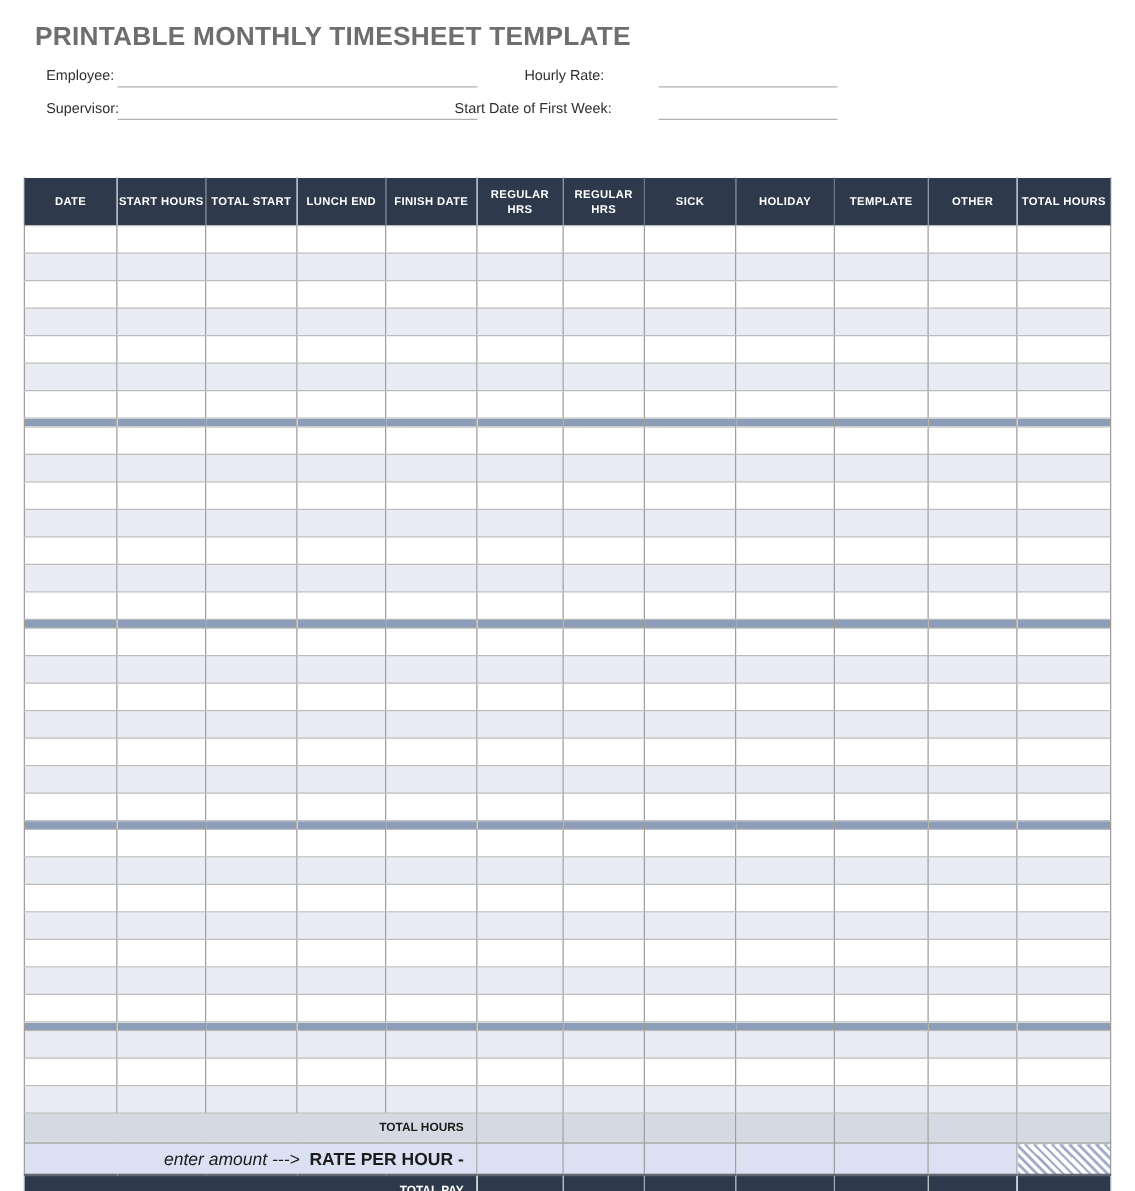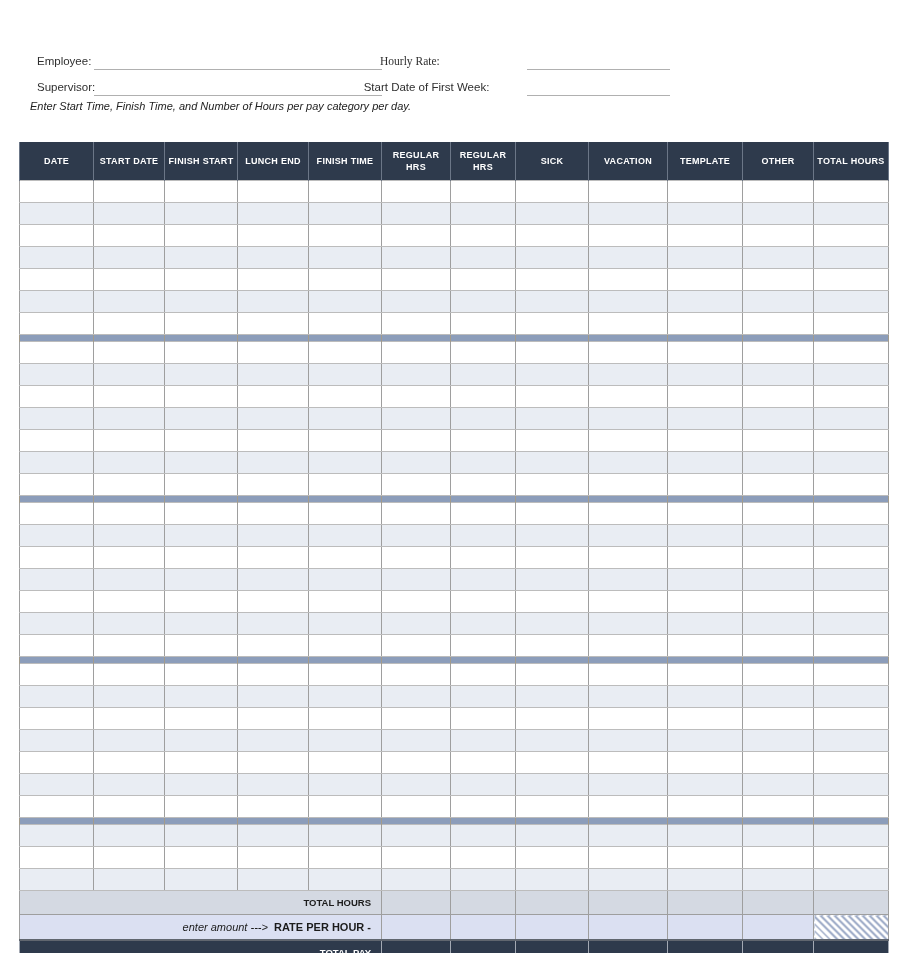--- a/index.html
+++ b/index.html
@@ -19,21 +19,21 @@
 
   
   .flabel {
     position: absolute; font-size: 11.5px; color: #2f2f2f; white-space: nowrap;
   }
   .fline {
     position: absolute; height: 15px; border-bottom: 1px solid #b0b0b0;
   }
   .lbl-employee   { left: 37px;  top: 55px; text-align: right; }
   .line-employee  { left: 94px;  top: 54px; width: 288px; }
-  .lbl-hourly     { left: 380px; top: 55px; width: 143px; text-align: left; font-family: Liberation Serif, serif; }
+  .lbl-hourly     { left: 380px; top: 55px; width: 143px; text-align: center; }
   .line-hourly    { left: 527px; top: 54px; width: 143px; }
   .lbl-supervisor { left: 37px;  top: 81px; text-align: right; }
   .line-supervisor{ left: 94px;  top: 80px; width: 288px; }
   .lbl-startdate  { left: 330px; top: 81px; width: 193px; text-align: center; }
   .line-startdate { left: 527px; top: 80px; width: 143px; }
 
   .instruction {
     position: absolute; left: 30px; top: 100px;
     font-size: 11px; font-style: italic; color: #222222; white-space: nowrap;
   }
@@ -81,21 +81,21 @@
     height: 23px; background: var(--total-hours-row, #d4d9e2);
     border: 1px solid #9e9e9e;
     font-size: 9.5px; vertical-align: middle;
   }
   td.total-hours-label {
     text-align: right; font-weight: bold; color: #1c1c1c; padding-right: 10px !important;
   }
   tr.rate-row td {
     height: 24px; background: var(--rate-row, #dbe0f2);
     border: 1px solid #9e9e9e;
-    font-size: 11px; vertical-align: middle;
+    font-size: 14px; vertical-align: middle;
   }
   td.rate-label { text-align: right; color: #1c1c1c; padding-right: 10px !important; white-space: nowrap; }
   td.rate-label .hint { font-style: italic; font-weight: normal; }
   td.rate-label .strong { font-weight: bold; }
   td.hatch-cell {
     background: repeating-linear-gradient(45deg,
       var(--hatch, #9dabc7) 0px, var(--hatch, #9dabc7) 2px,
       #ffffff 2px, #ffffff 5px) !important;
   }
   tr.total-pay-row td {
@@ -104,61 +104,61 @@
     border-top: 2px solid #60666f;
     color: #ffffff; font-size: 9.5px; font-weight: bold; vertical-align: middle;
   }
   td.total-pay-label { text-align: right; padding-right: 10px !important; }
 </style>
 </head>
 <body style="--header-bg: #2e3a4c; --band-row: #e9edf3; --separator: #8c9dba; --total-hours-row: #d4d9e2; --rate-row: #dbe0f2; --hatch: #9dabc7; --title-color: #6e6e6e;">
 
 <div class="page">
 
+  <h1 class="title">PRINTABLE MONTHLY TIMESHEET TEMPLATE</h1>
 
   <span class="flabel lbl-employee">Employee:</span>
   <span class="fline line-employee"></span>
 
   <span class="flabel lbl-hourly">Hourly Rate:</span>
   <span class="fline line-hourly"></span>
 
   <span class="flabel lbl-supervisor">Supervisor:</span>
   <span class="fline line-supervisor"></span>
 
   <span class="flabel lbl-startdate">Start Date of First Week:</span>
   <span class="fline line-startdate"></span>
 
-  <div class="instruction">Enter Start Time, Finish Time, and Number of Hours per pay category per day.</div>
 
   <table class="sheet">
     <colgroup>
         <col style="width: 74px;">
         <col style="width: 71px;">
         <col style="width: 73px;">
         <col style="width: 71px;">
         <col style="width: 73px;">
         <col style="width: 69px;">
         <col style="width: 65px;">
         <col style="width: 73px;">
         <col style="width: 79px;">
         <col style="width: 75px;">
         <col style="width: 71px;">
         <col style="width: 75px;">
       </colgroup>
     <thead>
         <tr class="header-row">
           <th>DATE</th>
-          <th>START DATE</th>
-          <th>FINISH START</th>
+          <th>START HOURS</th>
+          <th>TOTAL START</th>
           <th>LUNCH END</th>
-          <th>FINISH TIME</th>
+          <th>FINISH DATE</th>
           <th>REGULAR HRS</th>
           <th>REGULAR HRS</th>
           <th>SICK</th>
-          <th>VACATION</th>
+          <th>HOLIDAY</th>
           <th>TEMPLATE</th>
           <th>OTHER</th>
           <th>TOTAL HOURS</th>
         </tr>
       </thead>
     <tbody>
         <tr class="day-row">
           <td></td>
           <td></td>
           <td></td>

